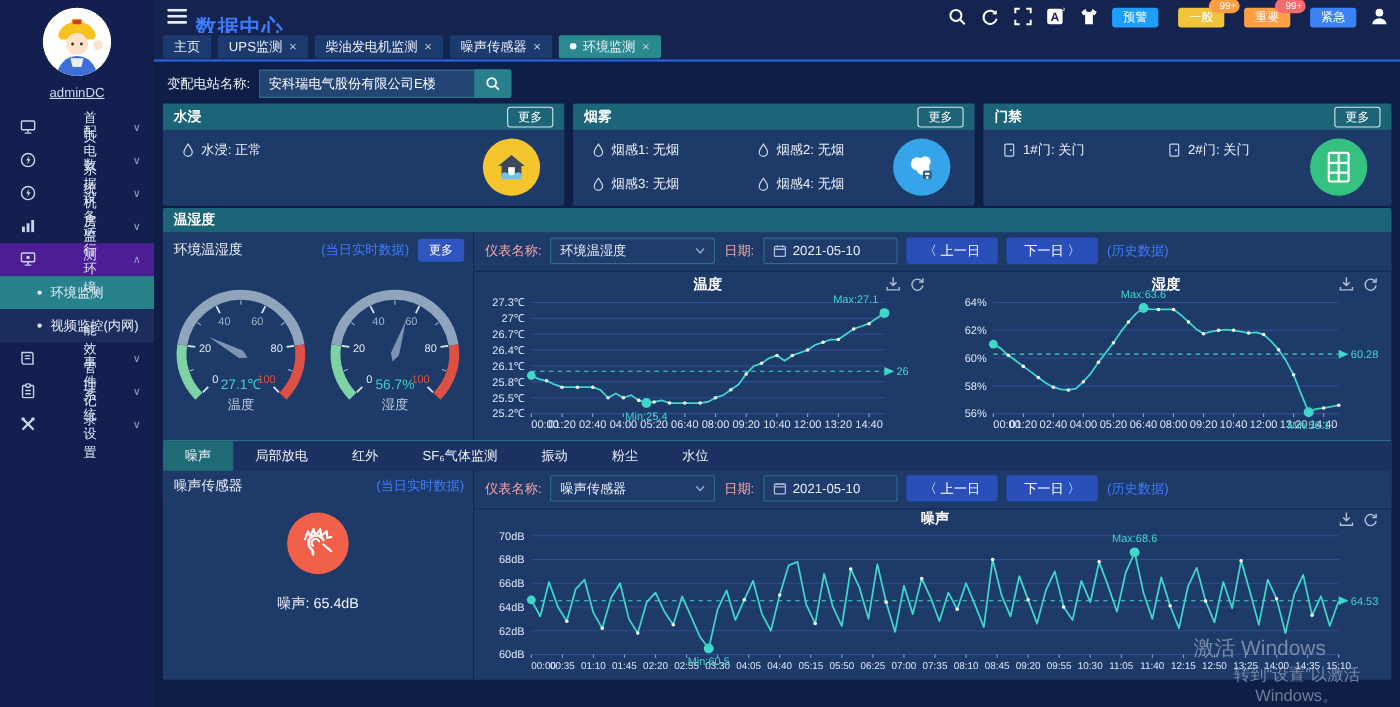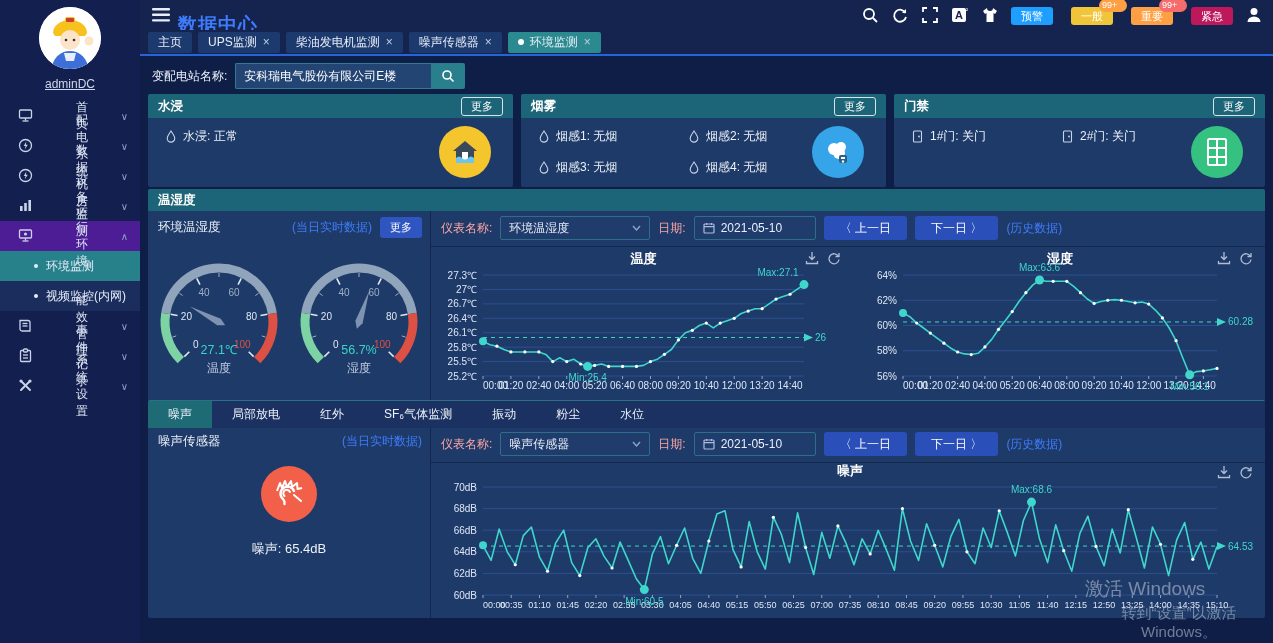--- a/index.html
+++ b/index.html
@@ -19,21 +19,21 @@
   .submenu-item{height:30px;display:flex;align-items:center;padding-left:34px;background:#1b2d5c;color:#e6ecf8;cursor:pointer;}
   .submenu-item .dot{width:4px;height:4px;border-radius:50%;background:#e6ecf8;margin-right:8px;}
   .submenu-item.active{background:#27818b;}
   
   .main-header{position:absolute;left:140px;top:0;right:0;height:30px;background:#15234f;display:flex;align-items:center;padding:0 10px;box-sizing:border-box;}
   .hamburger{width:18px;height:14px;margin:0 8px 0 2px;cursor:pointer;}
   .app-title{color:#3e7bfa;font-size:19px;font-weight:bold;letter-spacing:1px;margin-top:19px;}
   .header-right{margin-left:auto;display:flex;align-items:center;gap:12px;}
   .hicon{width:18px;height:18px;display:inline-flex;cursor:pointer;}
   .alarm-btn{position:relative;height:18px;line-height:18px;padding:0 10px;border-radius:3px;color:#fff;font-size:11px;cursor:pointer;margin-top:2px;}
-  .alarm-badge{position:absolute;top:-8px;right:-14px;min-width:22px;height:13px;line-height:13px;border-radius:7px;font-size:9px;text-align:left;color:#fff;padding:0 3px;margin-left:20px;}
+  .alarm-badge{position:absolute;top:-8px;right:-14px;min-width:22px;height:13px;line-height:13px;border-radius:7px;font-size:9px;text-align:right;color:#fff;padding:0 3px;margin-left:20px;}
   
   .tabbar{position:absolute;left:140px;top:30px;right:0;height:26px;background:#15234f;border-bottom:2px solid #2466d9;display:flex;align-items:center;gap:6px;padding:0 8px;box-sizing:border-box;}
   .nav-tab{height:21px;line-height:21px;padding:0 10px;background:#1d3a6e;border-radius:2px;color:#e8eef9;font-size:12px;cursor:pointer;display:flex;align-items:center;gap:6px;}
   .nav-tab.active{background:#2a8a8f;}
   .nav-tab .tdot{width:6px;height:6px;border-radius:50%;background:#fff;}
   .nav-tab .tclose{color:#c3cde0;font-size:12px;cursor:pointer;}
   
   .filter-row{position:absolute;left:140px;top:58px;right:0;height:36px;display:flex;align-items:center;padding:0 12px;box-sizing:border-box;}
   .filter-label{color:#eef2fa;margin-right:8px;}
   .filter-input{width:196px;height:26px;background:#234574;border:1px solid #2f7d8e;border-right:none;border-radius:2px 0 0 2px;color:#fff;font-size:12px;padding:0 8px;box-sizing:border-box;font-family:"Liberation Sans",sans-serif;}
@@ -244,21 +244,21 @@
       </span>
       <span class="hicon">
         <svg viewBox="0 0 18 18" width="18" height="18">
             <path d="M6 2 L2 5 l2 3 1.5-1 V16 h7 V7 L14 8 l2-3 -4-3 a3 3 0 0 1-6 0 Z" fill="#fff"></path>
           </svg>
       </span>
       <div id="alarm-buttons" style="display:flex;gap:18px;align-items:center;">
           <span class="alarm-btn" style="background: rgb(30, 159, 255);">预警</span>
           <span class="alarm-btn" style="background: rgb(240, 197, 58);">一般<span class="alarm-badge" style="background: rgb(255, 159, 67);">99+</span></span>
           <span class="alarm-btn" style="background: rgb(255, 159, 67);">重要<span class="alarm-badge" style="background: rgb(245, 108, 108);">99+</span></span>
-          <span class="alarm-btn" style="background: #be185d;">紧急</span>
+          <span class="alarm-btn" style="background: #3b82f6;">紧急</span>
         </div>
       <span class="hicon">
         <svg viewBox="0 0 18 18" width="18" height="18">
             <circle cx="9" cy="5.5" r="3.5" fill="#fff"></circle>
             <path d="M2.5 16 a6.5 5.5 0 0 1 13 0 Z" fill="#fff"></path>
           </svg>
       </span>
     </div>
   </header>
 

